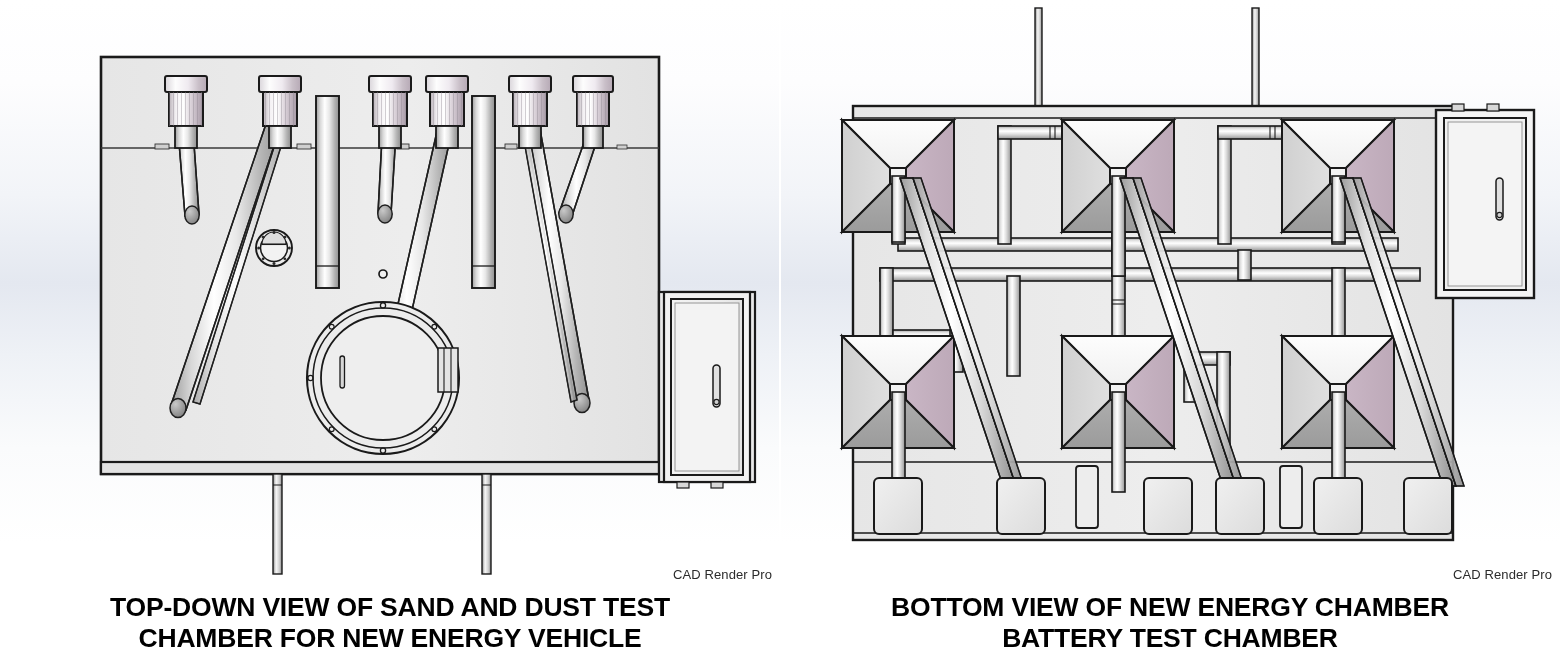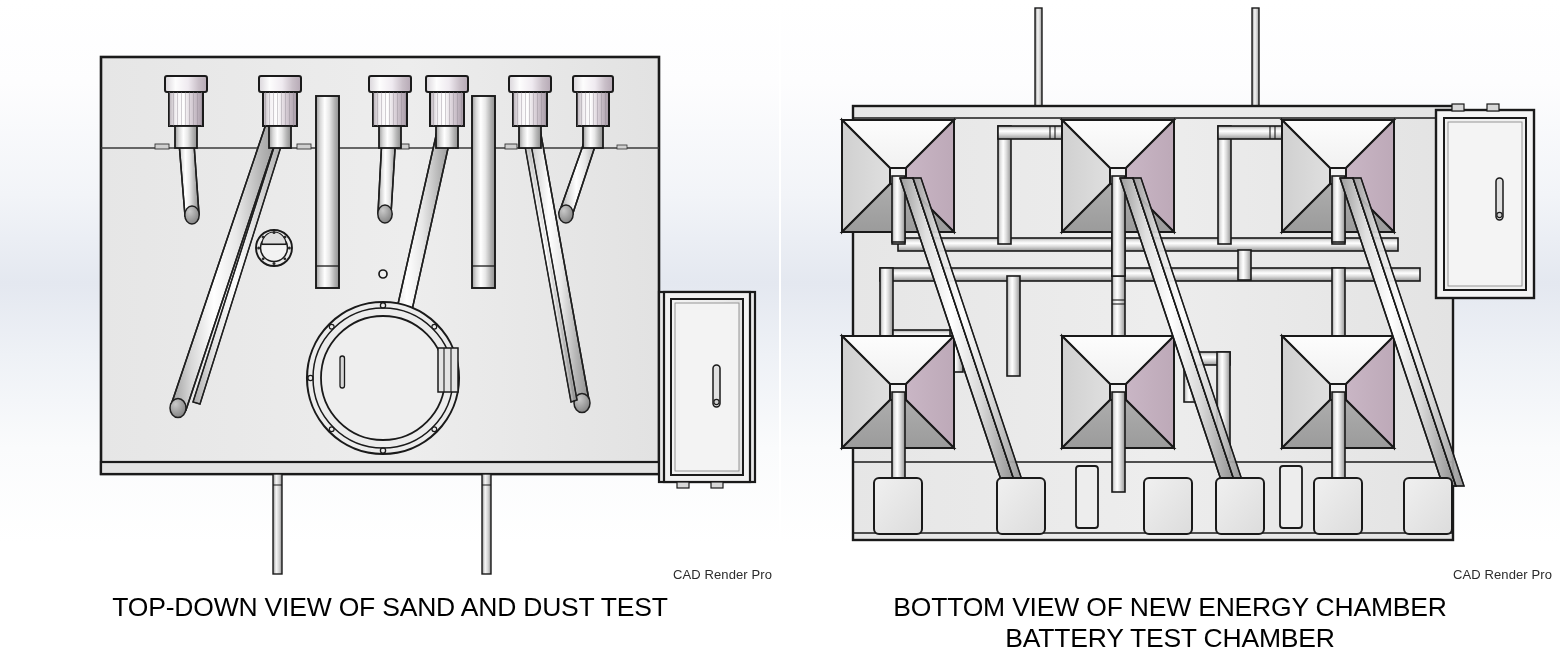--- a/index.html
+++ b/index.html
@@ -50,21 +50,21 @@
     letter-spacing: .1px;
     white-space: nowrap;
     z-index: 70;
   }
   .caption {
     position: absolute;
     left: 0; top: 592px;
     width: 780px;
     text-align: center;
     font-size: 26.5px;
-    font-weight: normal;
+    font-weight: bold;
     line-height: 1.16;
     color: #000000;
     letter-spacing: -0.2px;
   }
   .caption .ln { display: block; white-space: nowrap; }
   svg { display: block; }
 </style>
 </head>
 <body>
 
@@ -322,20 +322,21 @@
           </g>
         </g>
 
       </svg>
 
       <div class="watermark">CAD Render Pro</div>
     </div>
 
     <div class="caption">
       <span class="ln">TOP-DOWN VIEW OF SAND AND DUST TEST</span>
+      <span class="ln">CHAMBER FOR NEW ENERGY VEHICLE</span>
     </div>
   </div>
 
   <div class="panel-divider"></div>
 
   <div class="panel">
     <div class="render-area">
 
       <svg width="780" height="590" viewBox="0 0 780 590">
         <defs>

